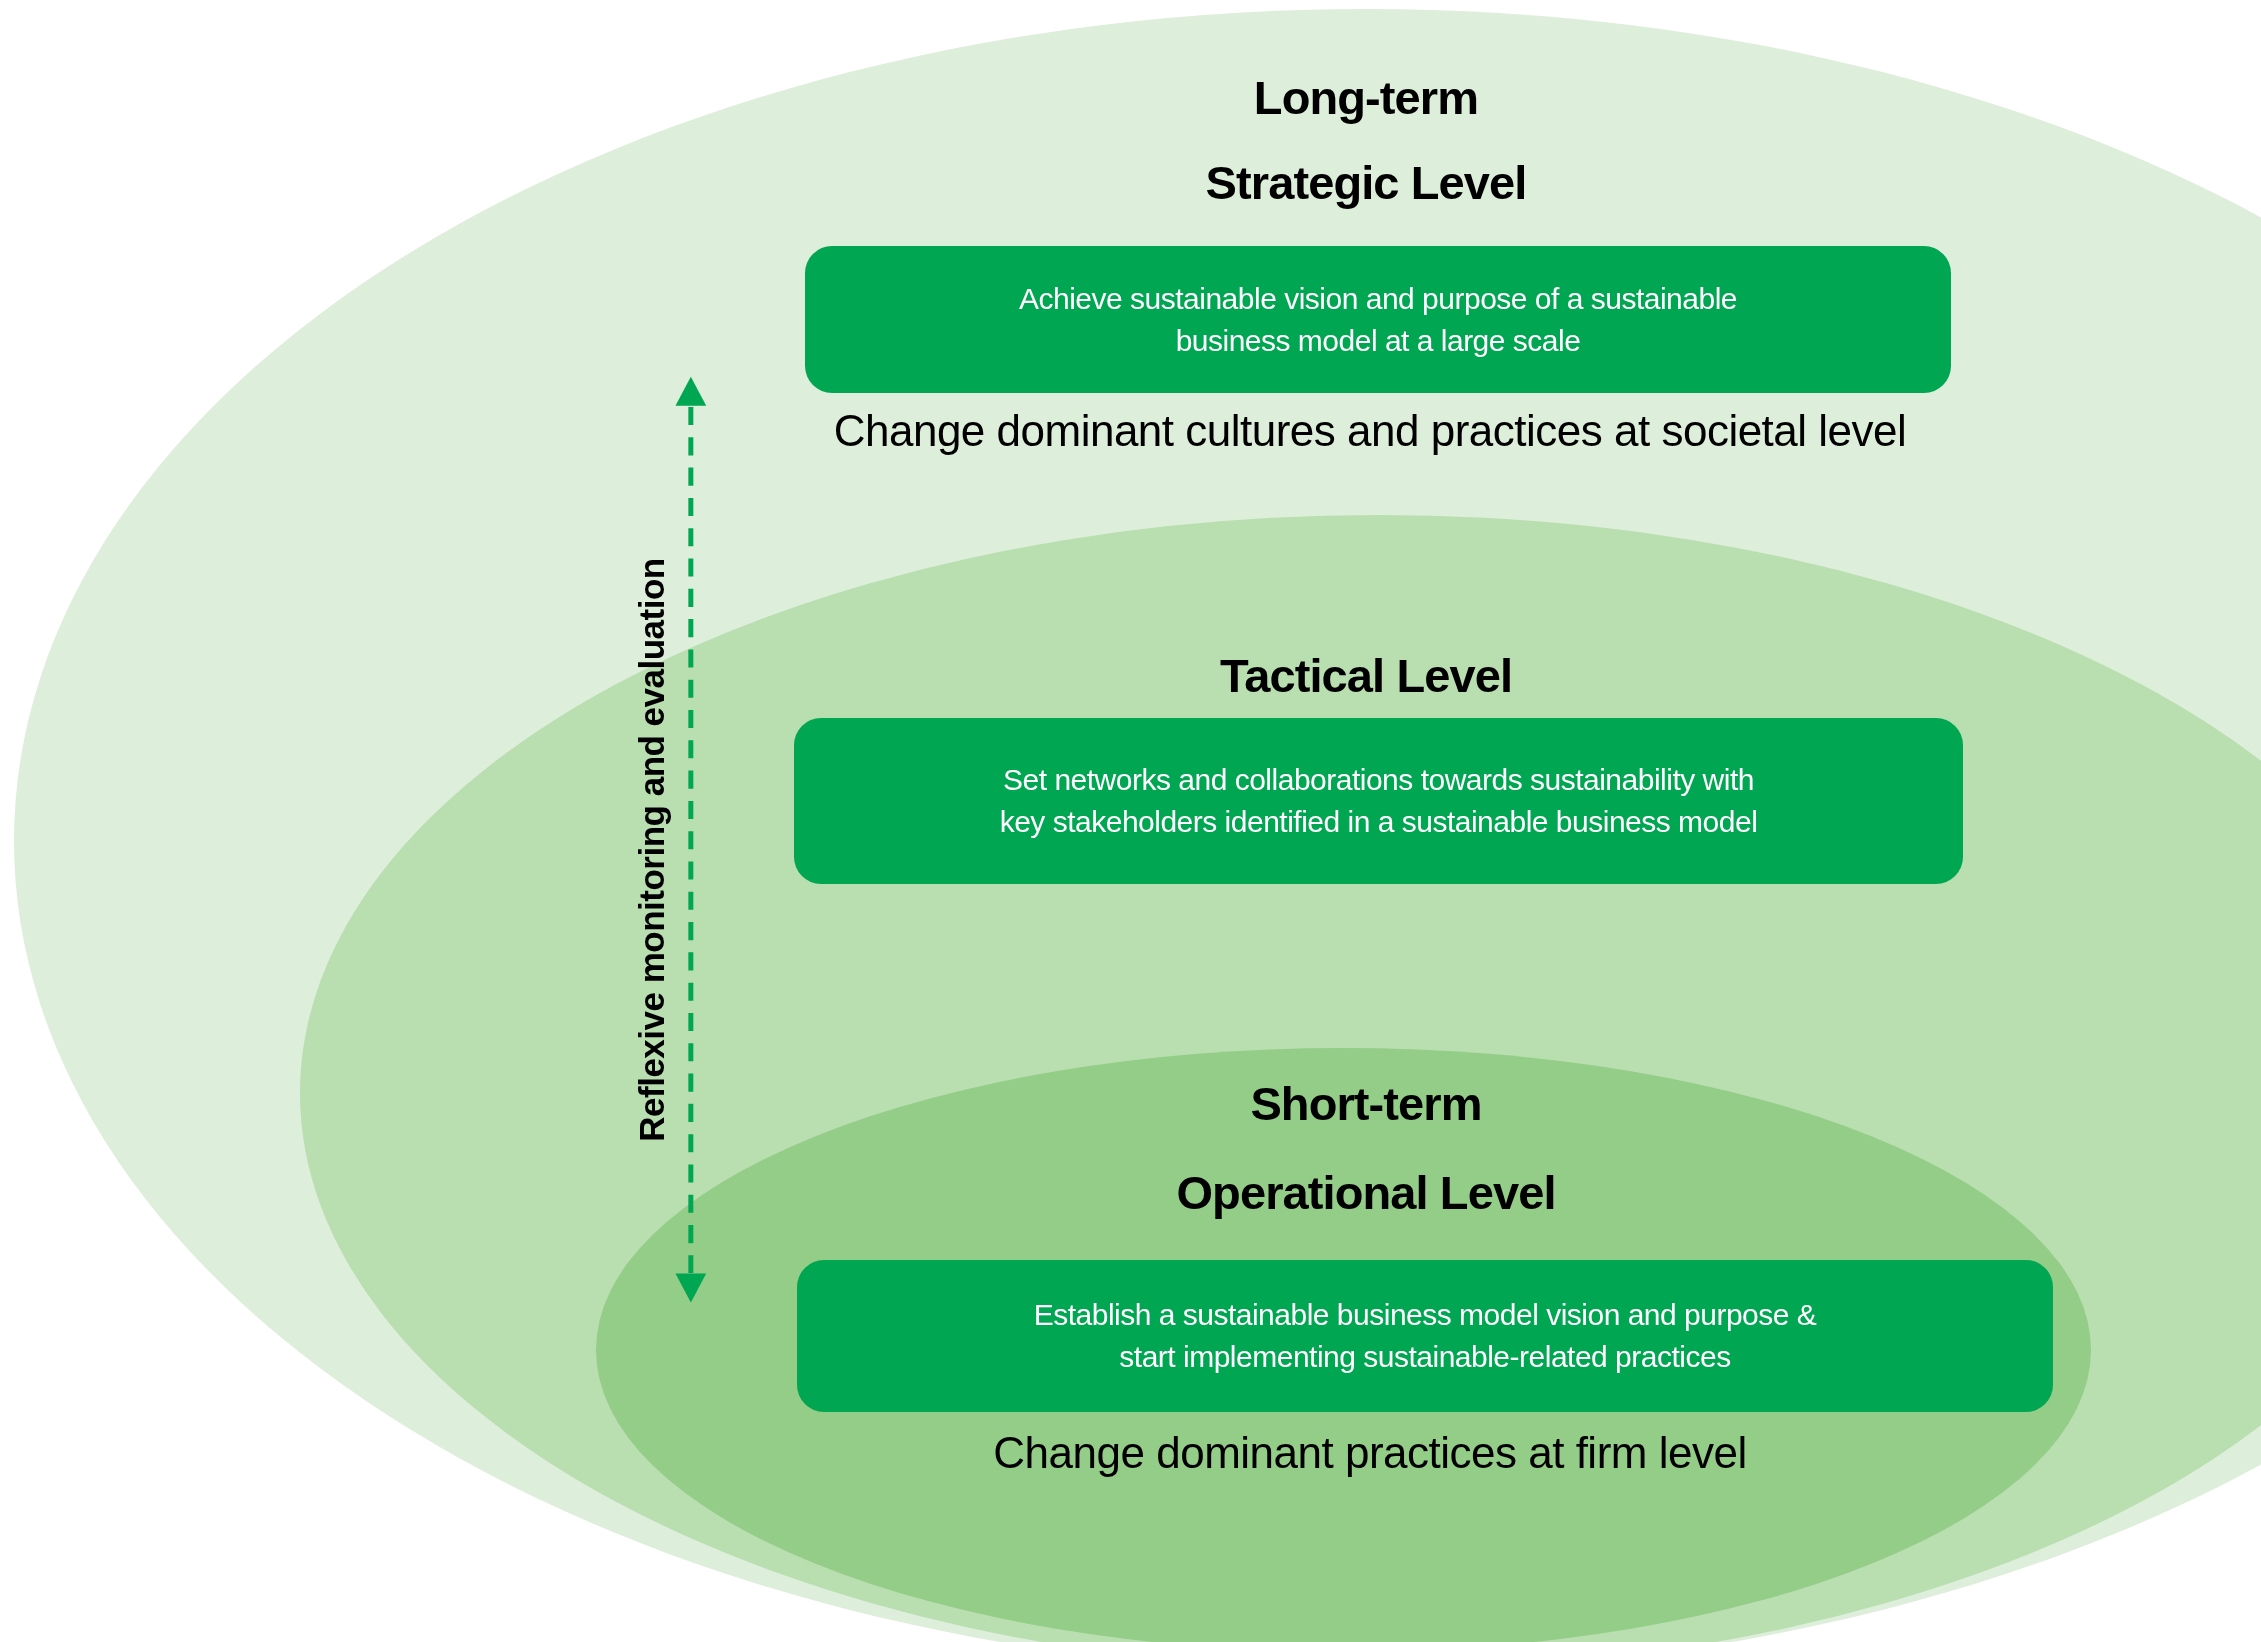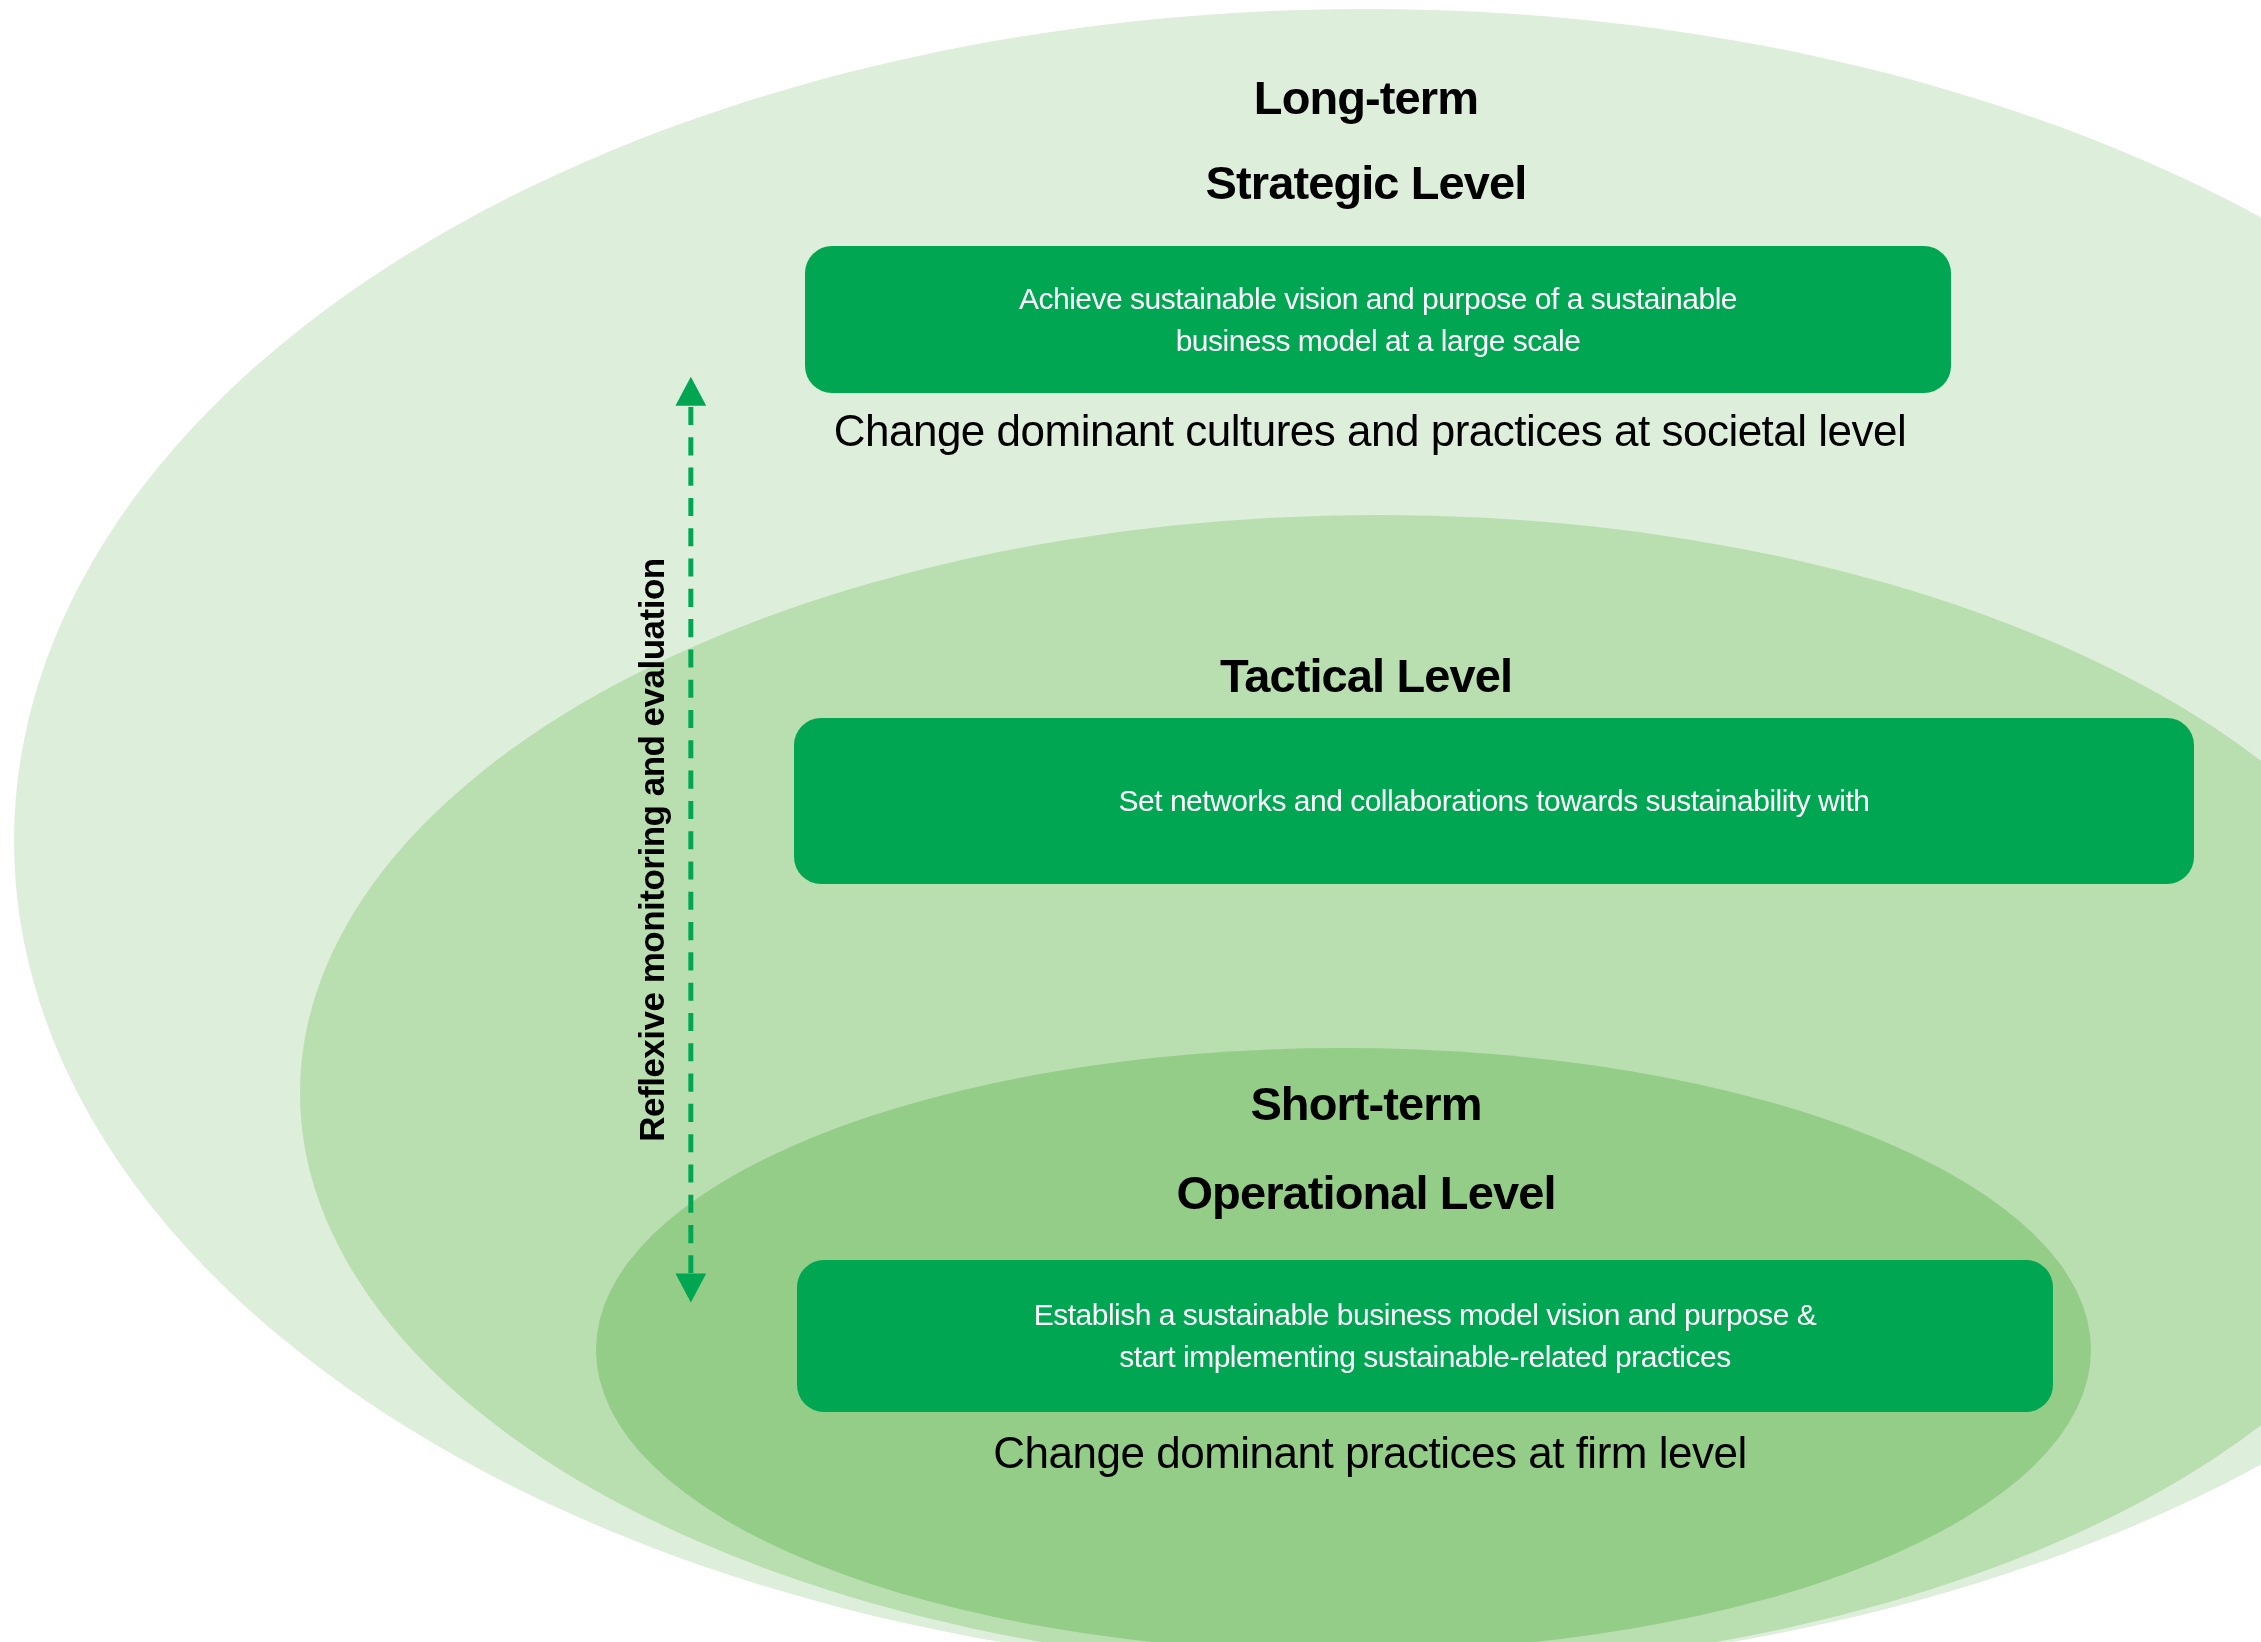--- a/index.html
+++ b/index.html
@@ -54,21 +54,21 @@
     flex-direction: column;
     justify-content: center;
     align-items: center;
     text-align: center;
     font-size: 30px;
     line-height: 1.40;
     letter-spacing: -0.5px;
   }
   .action-box span { display: block; white-space: nowrap; }
   #action-box-strategic  { left: 805px; top: 246px;  width: 1146px; height: 147px; }
-  #action-box-tactical   { left: 794px; top: 718px; width: 1400px; height: 166px; }
+  #action-box-tactical   { left: 794px; top: 718px; width: 1169px; height: 166px; }
   #action-box-operational{ left: 797px; top: 1260px; width: 1256px; height: 152px; }
   .caption {
     position: absolute;
     left: 1370px;
     transform: translate(-50%, -50%);
     font-size: 44px;
     line-height: 1.36;
     letter-spacing: -0.5px;
     text-align: center;
   }
@@ -105,20 +105,21 @@
     <span>Achieve sustainable vision and purpose of a sustainable</span>
     <span>business model at a large scale</span>
   </div>
   <div class="caption" style="top:431px">
     <span>Change dominant cultures and practices at societal level</span>
   </div>
 
   <div class="title" style="top:675px">Tactical Level</div>
   <div class="action-box" id="action-box-tactical">
     <span>Set networks and collaborations towards sustainability with</span>
+    <span>key stakeholders identified in a sustainable business model</span>
   </div>
 
   <div class="title" style="top:1103px">Short-term</div>
   <div class="title" style="top:1192px">Operational Level</div>
   <div class="action-box" id="action-box-operational">
     <span>Establish a sustainable business model vision and purpose &amp;</span>
     <span>start implementing sustainable-related practices</span>
   </div>
   <div class="caption" style="top:1453px">
     <span>Change dominant practices at firm level</span>

